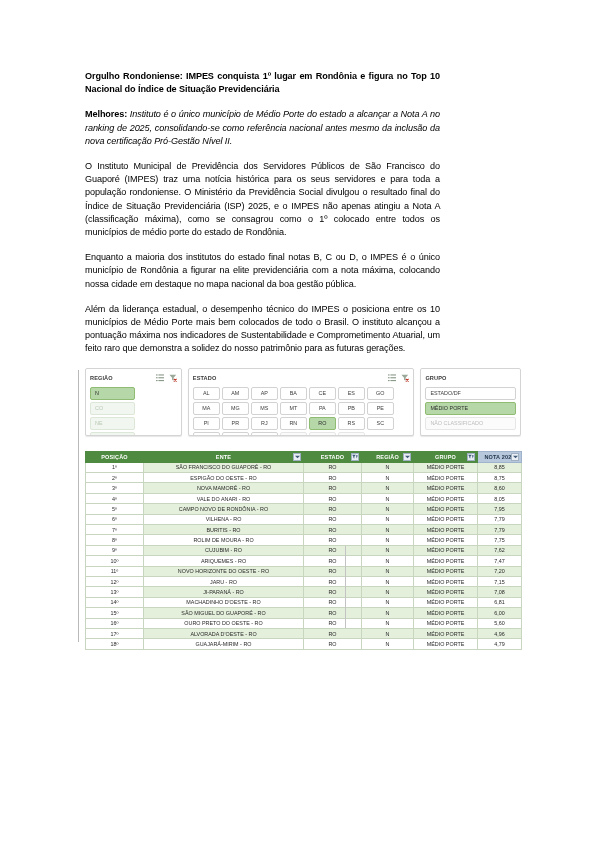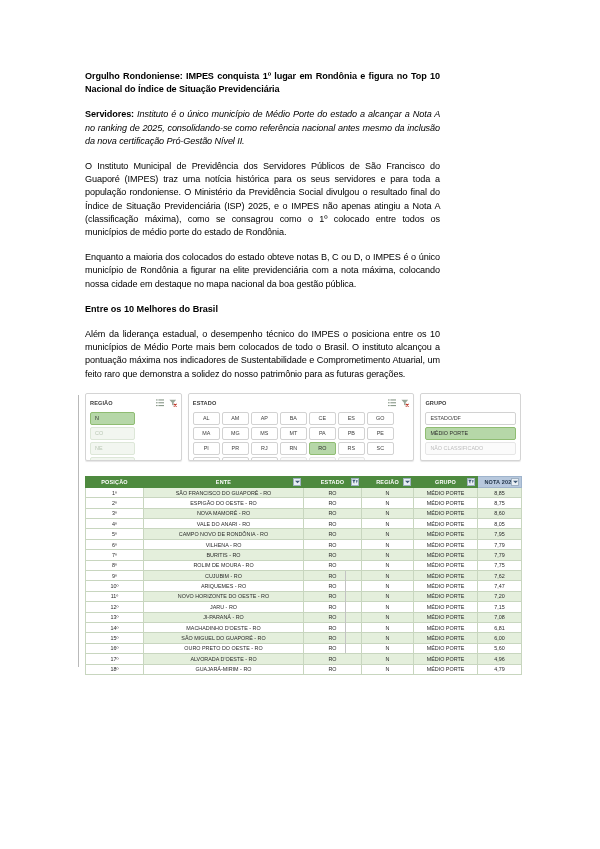--- a/index.html
+++ b/index.html
@@ -217,27 +217,26 @@
   table.rank col.c-gru   { width: 64px; }
   table.rank col.c-nota  { width: 44px; }
 </style>
 </head>
 <body>
 
 <div class="page">
 
   <p class="doc-title">Orgulho Rondoniense: IMPES conquista 1º lugar em Rondônia e figura no Top 10 Nacional do Índice de Situação Previdenciária</p>
 
-  <p class="para italic"><span class="lbl">Servidores:</span><span> Instituto é o único município de Médio Porte do estado a alcançar a </span><b>Nota A</b><span> no ranking de 2025, consolidando-se como referência nacional antes mesmo da inclusão da nova certificação Pró-Gestão Nível II.</span></p>
+  <p class="para italic"><span class="lbl">Melhores:</span><span> Instituto é o único município de Médio Porte do estado a alcançar a </span><b>Nota A</b><span> no ranking de 2025, consolidando-se como referência nacional antes mesmo da inclusão da nova certificação Pró-Gestão Nível II.</span></p>
 
   <p class="para"><span>O </span><b>Instituto Municipal de Previdência dos Servidores Públicos de São Francisco do Guaporé (IMPES)</b><span> traz uma notícia histórica para os seus servidores e para toda a população rondoniense. O Ministério da Previdência Social divulgou o resultado final do </span><b>Índice de Situação Previdenciária (ISP) 2025</b><span>, e o IMPES não apenas atingiu a </span><b>Nota A</b><span> (classificação máxima), como se consagrou como o </span><b>1º colocado entre todos os municípios de médio porte do estado de Rondônia</b><span>.</span></p>
 
-  <p class="para"><span>Enquanto a maioria dos colocados do estado obteve notas B, C ou D, o IMPES é o </span><b>único município de Rondônia</b><span> a figurar na elite previdenciária com a nota máxima, colocando nossa cidade em destaque no mapa nacional da boa gestão pública.</span></p>
-
-  <p class="section-head">Entre os 10 Melhores do Brasil</p>
+  <p class="para"><span>Enquanto a maioria dos institutos do estado final notas B, C ou D, o IMPES é o </span><b>único município de Rondônia</b><span> a figurar na elite previdenciária com a nota máxima, colocando nossa cidade em destaque no mapa nacional da boa gestão pública.</span></p>
+
 
   <p class="para"><span>Além da liderança estadual, o desempenho técnico do IMPES o posiciona entre os </span><b>10 municípios de Médio Porte mais bem colocados de todo o Brasil</b><span>. O instituto alcançou a pontuação máxima nos indicadores de Sustentabilidade e Comprometimento Atuarial, um feito raro que demonstra a solidez do nosso patrimônio para as futuras gerações.</span></p>
 
   <div class="sheet-shot">
     <div class="left-rule"></div>
     <div class="tail-rule"></div>
 
     <div class="slicer-row">
 
       <div class="slicer region">

